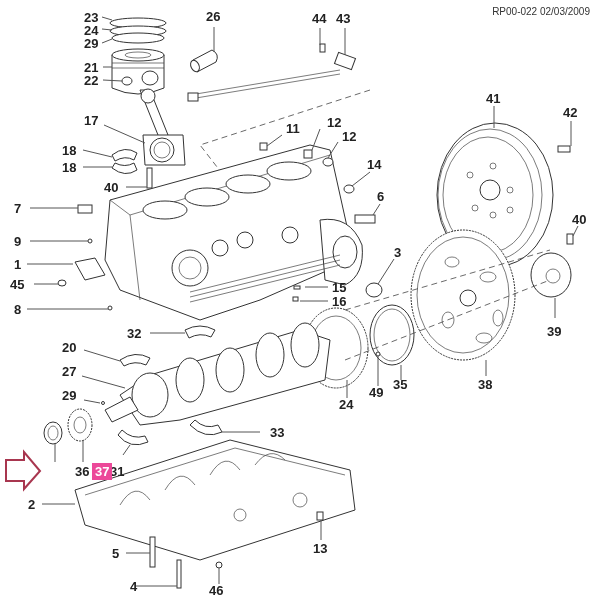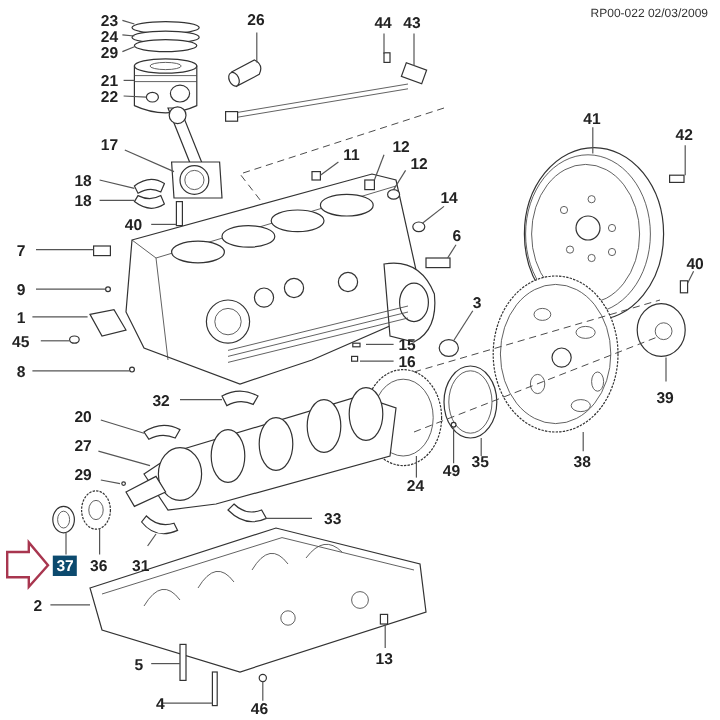--- a/index.html
+++ b/index.html
@@ -1,21 +1,21 @@
 <!DOCTYPE html>
 <html><head>
 <meta charset="utf-8">
 <style>
   html, body { margin:0; padding:0; background:#ffffff; }
   body { width:600px; height:600px; position:relative; overflow:hidden;
          font-family:"Liberation Sans", sans-serif; }
   #diagram { position:absolute; left:0; top:0; width:600px; height:600px; }
   .ref { position:absolute; font-size:13px; color:#222; line-height:1; white-space:nowrap;font-weight:bold; }
   .doc-ref { position:absolute; right:10px; top:6px; font-size:10px; color:#333; }
-  .hl { background:#0c4a6e; color:#fff; padding:2px 3px; }
+  .hl { background:#ec4899; color:#fff; padding:2px 3px;margin-left:48px; }
   svg .ln { stroke:#555; stroke-width:1; fill:none; }
   svg .part { stroke:#333; stroke-width:1; fill:#fff; }
   svg .thin { stroke:#444; stroke-width:0.7; fill:none; }
   svg .dash { stroke:#444; stroke-width:0.8; fill:none; stroke-dasharray:6 4; }
 </style>
 </head>
 <body>
 
 <svg id="diagram" viewBox="0 0 600 600">
 

